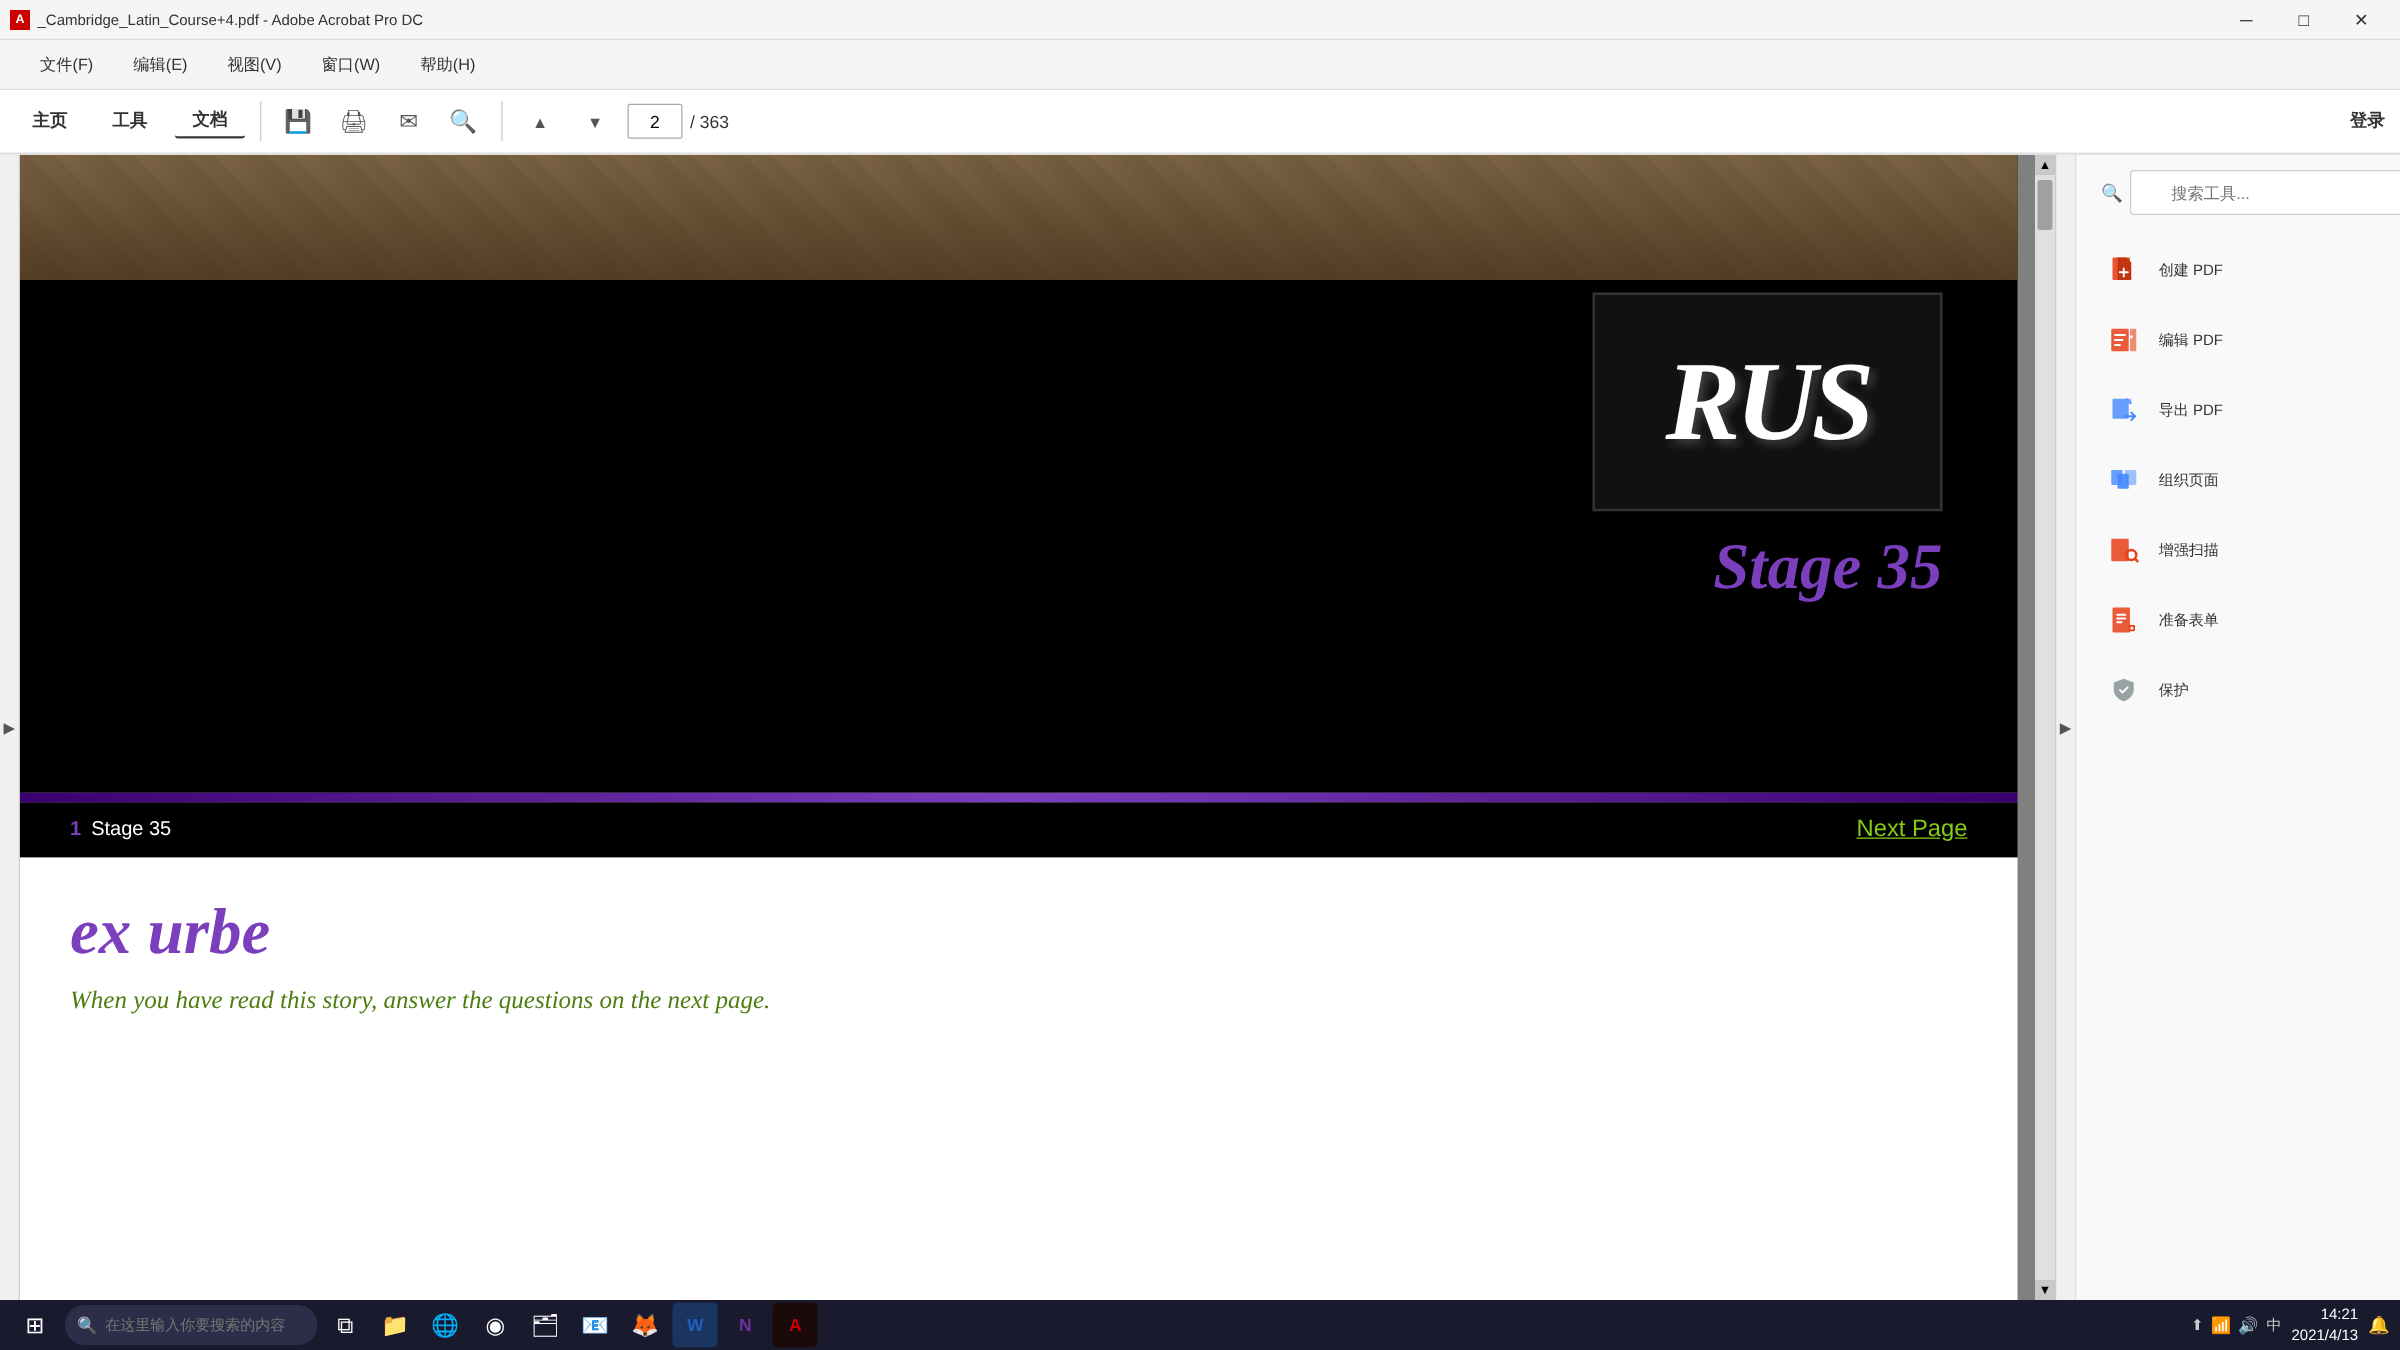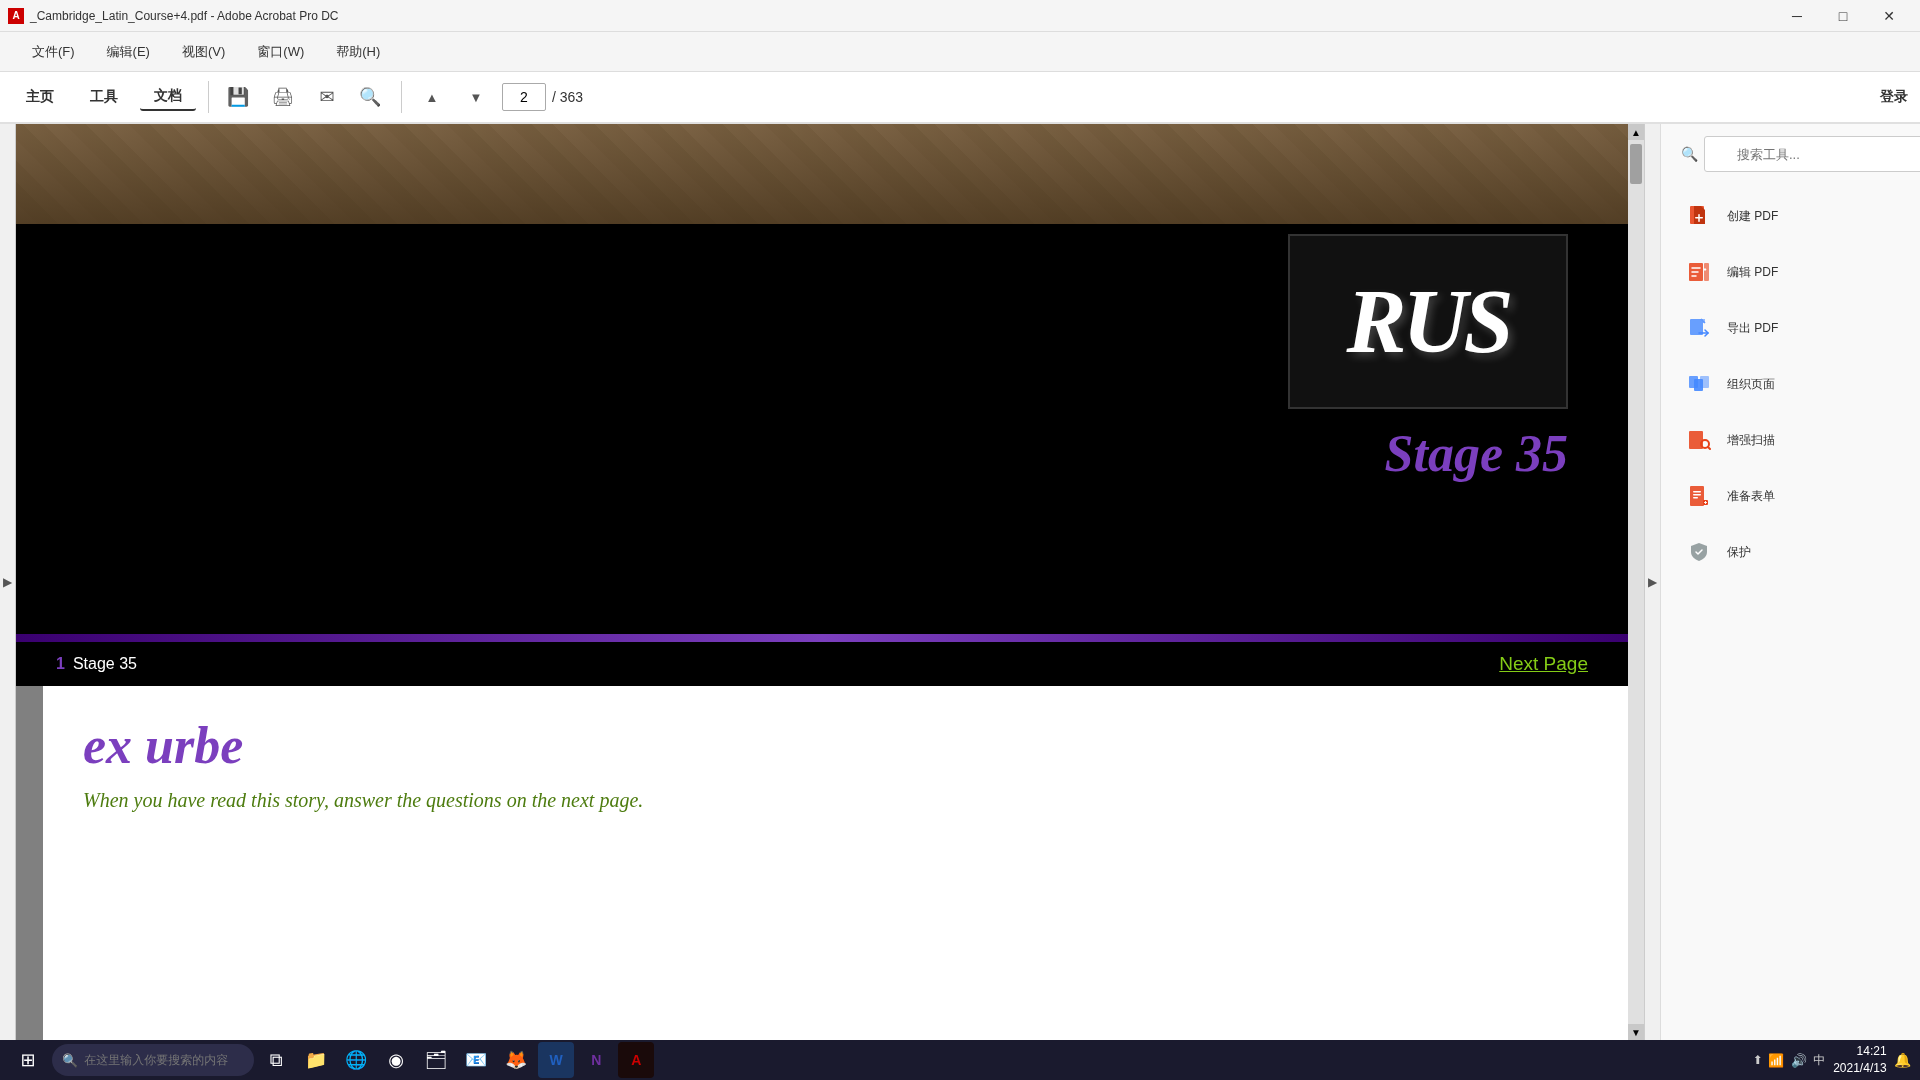--- a/index.html
+++ b/index.html
@@ -192,21 +192,21 @@
       margin-top: 4px;
     }
 
     
     .pdf-page {
       flex: 1;
       background: #808080;
       display: flex;
       flex-direction: column;
       position: relative;
-      padding-right: 16px;
+      padding-right: 30px;
     }
 
     
     .pdf-top-section {
       width: 100%;
       height: 510px;
       background: #000;
       position: relative;
       overflow: hidden;
     }
@@ -300,21 +300,20 @@
       text-decoration: underline;
       cursor: pointer;
     }
 
     
     .pdf-content-section {
       width: 100%;
       background: white;
       padding: 30px 40px;
       flex: 1;
-      margin-left: 27px;
     }
     .content-title {
       font-size: 52px;
       font-weight: bold;
       color: #7b3fbe;
       font-family: serif;
       font-style: italic;
       margin-bottom: 14px;
     }
     .content-subtitle {

